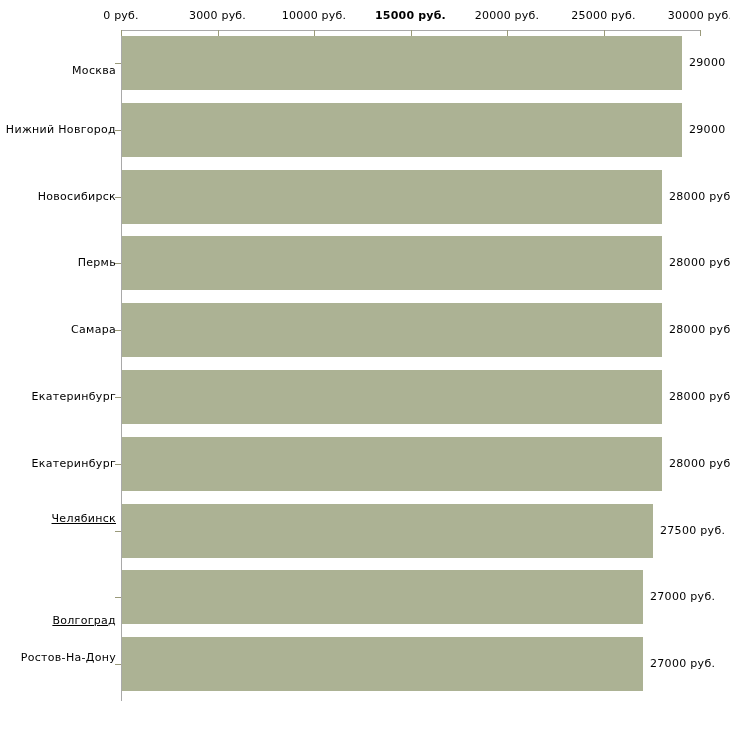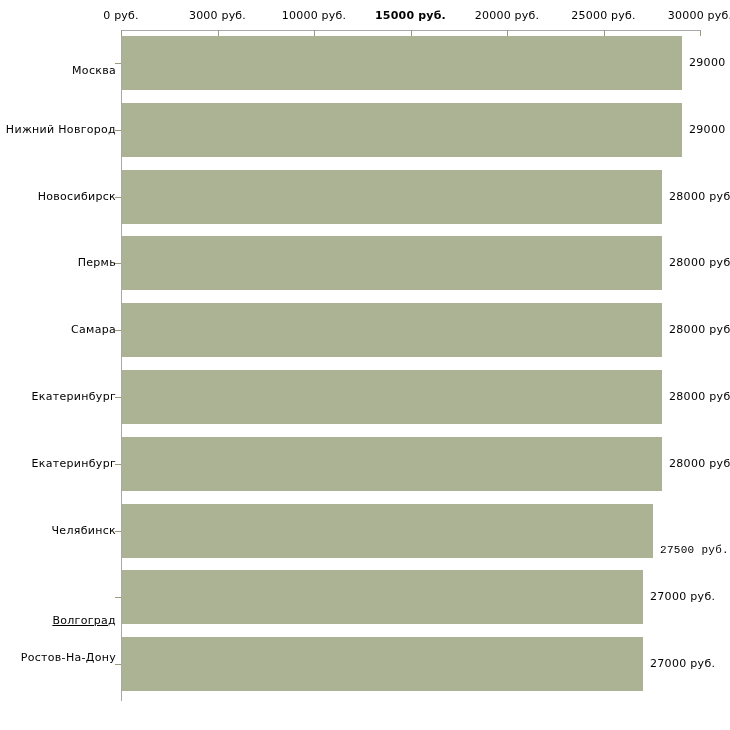--- a/index.html
+++ b/index.html
@@ -135,21 +135,21 @@
         <div class="cat-label" style="top: 190px;">Новосибирск</div>
         <div class="cat-tick" style="top: 263px;"></div>
         <div class="cat-label" style="top: 256px;">Пермь</div>
         <div class="cat-tick" style="top: 330px;"></div>
         <div class="cat-label" style="top: 323px; text-align: right;">Самара</div>
         <div class="cat-tick" style="top: 397px;"></div>
         <div class="cat-label" style="top: 390px; text-align: center;">Екатеринбург</div>
         <div class="cat-tick" style="top: 464px;"></div>
         <div class="cat-label" style="top: 457px;">Екатеринбург</div>
         <div class="cat-tick" style="top: 531px;"></div>
-        <div class="cat-label" style="top: 524px;">Челябинск</div>
+        <div class="cat-label" style="top: 512px; text-decoration: underline;">Челябинск</div>
         <div class="cat-tick" style="top: 597px;"></div>
         <div class="cat-label" style="top: 614px; text-decoration: underline;">Волгоград</div>
         <div class="cat-tick" style="top: 664px;"></div>
         <div class="cat-label" style="top: 651px; padding-left: 36px;">Ростов-На-Дону</div>
       </div>
     <div id="bars">
         <div class="bar" title="Москва" style="top: 36px; height: 54px; width: 560px; background: rgb(172, 178, 148);"></div>
         <div class="bar-value" style="left: 689px; top: 56px;">29000 р</div>
         <div class="bar" title="Нижний Новгород" style="top: 103px; height: 54px; width: 560px; background: rgb(172, 178, 148);"></div>
         <div class="bar-value" style="left: 689px; top: 123px;">29000 р</div>
@@ -157,21 +157,21 @@
         <div class="bar-value" style="left: 669px; top: 190px;">28000 руб.</div>
         <div class="bar" title="Пермь" style="top: 236px; height: 54px; width: 540px; background: rgb(172, 178, 148);"></div>
         <div class="bar-value" style="left: 669px; top: 256px;">28000 руб.</div>
         <div class="bar" title="Самара" style="top: 303px; height: 54px; width: 540px; background: rgb(172, 178, 148);"></div>
         <div class="bar-value" style="left: 669px; top: 323px;">28000 руб.</div>
         <div class="bar" title="Екатеринбург" style="top: 370px; height: 54px; width: 540px; background: rgb(172, 178, 148);"></div>
         <div class="bar-value" style="left: 669px; top: 390px;">28000 руб.</div>
         <div class="bar" title="Новосибирск" style="top: 437px; height: 54px; width: 540px; background: rgb(172, 178, 148);"></div>
         <div class="bar-value" style="left: 669px; top: 457px;">28000 руб.</div>
         <div class="bar" title="Челябинск" style="top: 504px; height: 54px; width: 531px; background: rgb(172, 178, 148);"></div>
-        <div class="bar-value" style="left: 660px; top: 544px; font-family: Liberation Mono, monospace;">27500 руб.</div>
+        <div class="bar-value" style="left: 660px; top: 524px;">27500 руб.</div>
         <div class="bar" title="Волгоград" style="top: 570px; height: 54px; width: 521px; background: rgb(172, 178, 148);"></div>
         <div class="bar-value" style="left: 650px; top: 590px;">27000 руб.</div>
         <div class="bar" title="Ростов-На-Дону" style="top: 637px; height: 54px; width: 521px; background: rgb(172, 178, 148);"></div>
         <div class="bar-value" style="left: 650px; top: 657px;">27000 руб.</div>
       </div>
 
   </div>
 
 </div>
 

